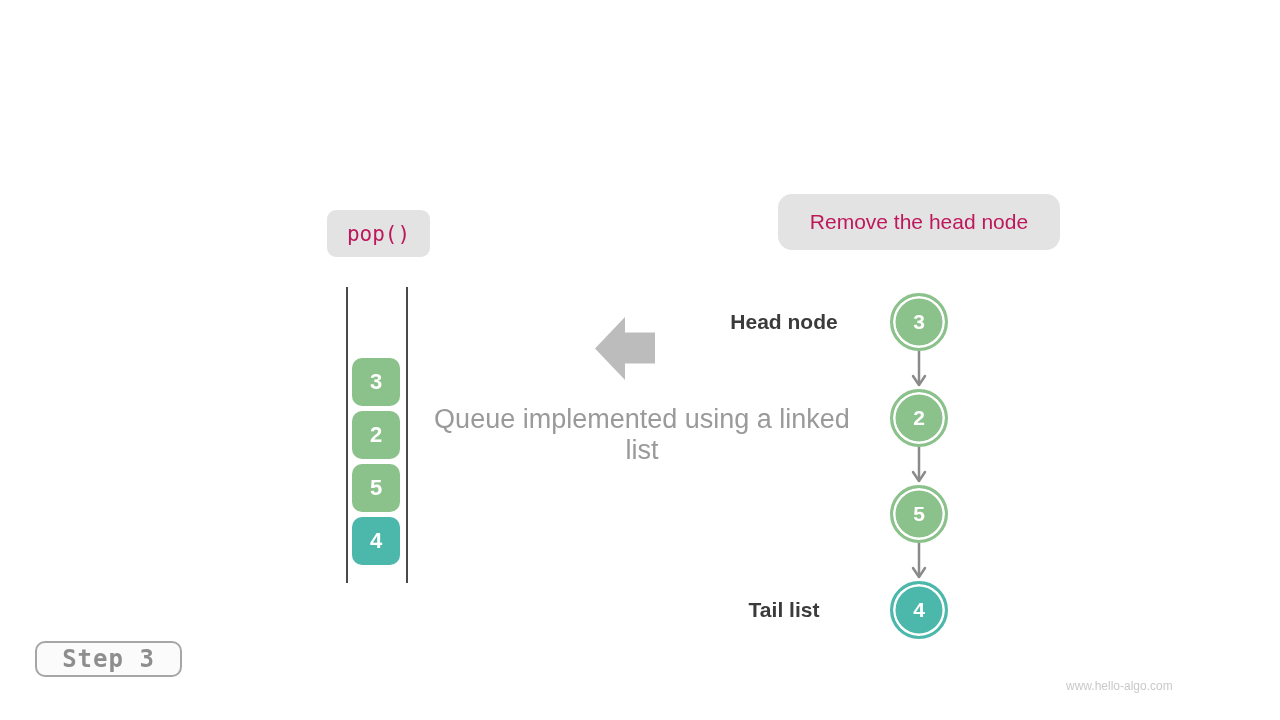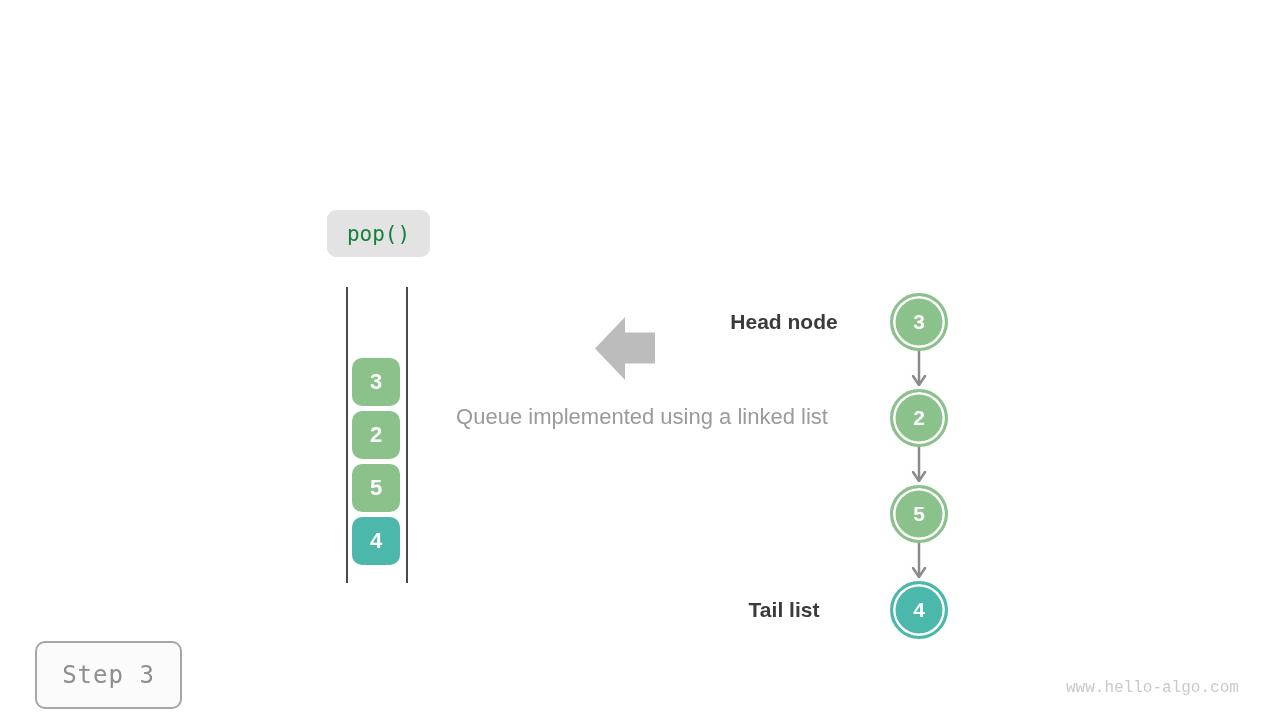--- a/index.html
+++ b/index.html
@@ -13,21 +13,21 @@
     font-family: "Liberation Sans", sans-serif;
   }
 
   
   .pill {
     position: absolute;
     background: #e3e3e3;
     display: flex;
     align-items: center;
     justify-content: center;
-    color: #15803d;
+    color: #be185d;
   }
   .pop-label {
     left: 327px; top: 210px; width: 103px; height: 47px;
     border-radius: 9px;
     font-family: "DejaVu Sans Mono", monospace;
     font-size: 21px;
   }
   .remove-label {
     left: 778px; top: 194px; width: 282px; height: 56px;
     border-radius: 14px;
@@ -59,21 +59,21 @@
   .teal  { background: #4cb8ac; }
 
   
   .big-arrow { position: absolute; left: 595px; top: 317px; }
 
   
   .caption {
     position: absolute;
     left: 418px; top: 404px; width: 448px;
     text-align: center;
-    font-size: 22px; color: #9a9a9a;
+    font-size: 27px; color: #9a9a9a;
   }
 
   
   .node-label {
     position: absolute;
     left: 690px; width: 188px;
     text-align: center;
     font-size: 21px; font-weight: bold; color: #3b3b3b;
     line-height: 24px;
   }
@@ -98,45 +98,46 @@
   .list-node.n3 { top: 581px; }
 
   .node-arrow { position: absolute; left: 911px; z-index: 1; }
   .node-arrow.a0 { top: 348px; }
   .node-arrow.a1 { top: 444px; }
   .node-arrow.a2 { top: 540px; }
 
   
   .step-badge {
     position: absolute;
-    left: 35px; top: 641px; width: 147px; height: 68px;
+    left: 35px; top: 641px; width: 147px; height: 36px;
     background: #fbfbfb;
     border: 2px solid #a6a6a6;
     border-radius: 10px;
     display: flex; align-items: center; justify-content: center;
     font-family: "DejaVu Sans Mono", monospace;
-    font-size: 24px; font-weight: normal; color: #8e8e8e;
+    font-size: 24px; font-weight: bold; color: #8e8e8e;
     letter-spacing: 1px;
   }
 
   
   .watermark {
     position: absolute;
     left: 1066px; top: 679px;
-    font-family: Liberation Mono, monospace;
-    font-size: 16px; color: #c9c9c9;
+    font-family: Liberation Sans, sans-serif;
+    font-size: 12px; color: #c9c9c9;
   }
 </style>
 </head>
 <body>
 
 <div class="canvas">
 
   <div class="pill pop-label">pop()</div>
 
+  <div class="pill remove-label">Remove the head node</div>
 
   <div class="stack-wall left"></div>
   <div class="stack-wall right"></div>
 
   <div class="stack-item i0 green">3</div>
   <div class="stack-item i1 green">2</div>
   <div class="stack-item i2 green">5</div>
   <div class="stack-item i3 teal">4</div>
 
   <svg class="big-arrow" width="60" height="63" viewBox="0 0 60 63">

